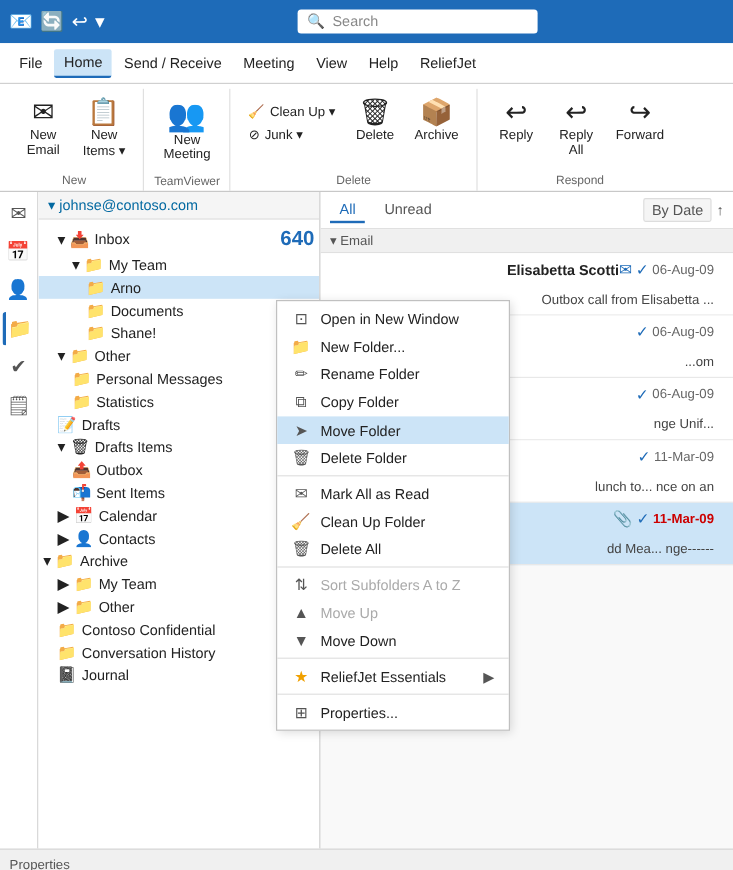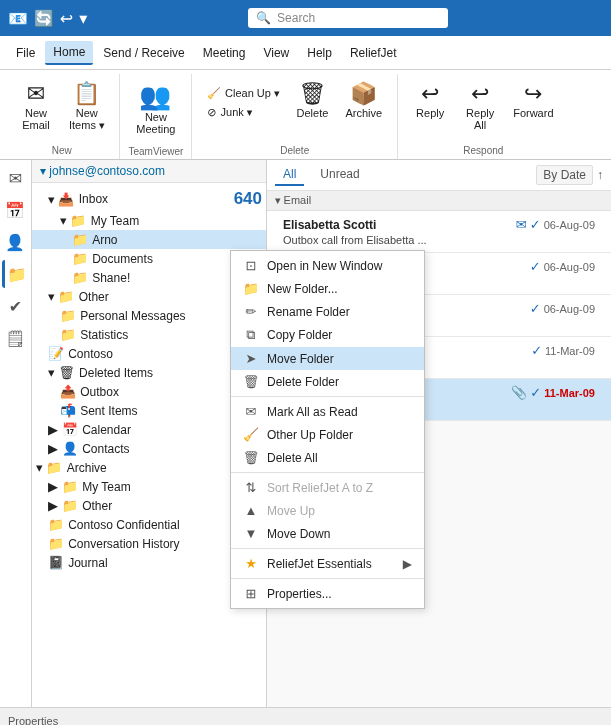--- a/index.html
+++ b/index.html
@@ -224,21 +224,22 @@
       color: #555;
       border-bottom: 1px solid #e0e0e0;
     }
     .email-item {
       background: #fff;
       border-bottom: 1px solid #e8e8e8;
       padding: 6px 16px;
       cursor: pointer;
       display: flex;
       flex-direction: column;
-      gap: 2px;
+      gap: 12px;
+      align-items: flex-end;
     }
     .email-item.selected { background: #cce4f7; }
     .email-item-row1 { display: flex; justify-content: space-between; align-items: center; }
     .email-sender { font-weight: bold; font-size: 12px; color: #222; }
     .email-date { font-size: 11px; color: #666; }
     .email-date.red { color: #cc0000; font-weight: bold; }
     .email-subject { font-size: 11px; color: #444; }
     .email-icons { display: flex; align-items: center; gap: 3px; color: #1e6bb8; font-size: 13px; }
     .check-icon { color: #1e6bb8; }
 
@@ -426,26 +427,26 @@
       <div class="folder-item indent-2">
         <span class="folder-icon">📁</span>
         <span>Personal Messages</span>
       </div>
       <div class="folder-item indent-2">
         <span class="folder-icon">📁</span>
         <span>Statistics</span>
       </div>
       <div class="folder-item indent-1">
         <span class="folder-icon">📝</span>
-        <span>Contoso</span>
+        <span>Drafts</span>
       </div>
       <div class="folder-item indent-1">
         <span class="folder-icon">▾</span>
         <span class="folder-icon">🗑</span>
-        <span>Deleted Items</span>
+        <span>Drafts Items</span>
       </div>
       <div class="folder-item indent-2">
         <span class="folder-icon">📤</span>
         <span>Outbox</span>
       </div>
       <div class="folder-item indent-2">
         <span class="folder-icon">📬</span>
         <span>Sent Items</span>
       </div>
       <div class="folder-item indent-1">
@@ -580,30 +581,30 @@
       <span class="ctx-icon">🗑</span>
       <span>Delete Folder</span>
     </div>
     <div class="ctx-separator"></div>
     <div class="ctx-item">
       <span class="ctx-icon">✉</span>
       <span>Mark All as Read</span>
     </div>
     <div class="ctx-item">
       <span class="ctx-icon">🧹</span>
-      <span>Other Up Folder</span>
+      <span>Clean Up Folder</span>
     </div>
     <div class="ctx-item">
       <span class="ctx-icon">🗑</span>
       <span>Delete All</span>
     </div>
     <div class="ctx-separator"></div>
     <div class="ctx-item disabled">
       <span class="ctx-icon">⇅</span>
-      <span>Sort ReliefJet A to Z</span>
+      <span>Sort Subfolders A to Z</span>
     </div>
     <div class="ctx-item disabled">
       <span class="ctx-icon">▲</span>
       <span>Move Up</span>
     </div>
     <div class="ctx-item">
       <span class="ctx-icon">▼</span>
       <span>Move Down</span>
     </div>
     <div class="ctx-separator"></div>

